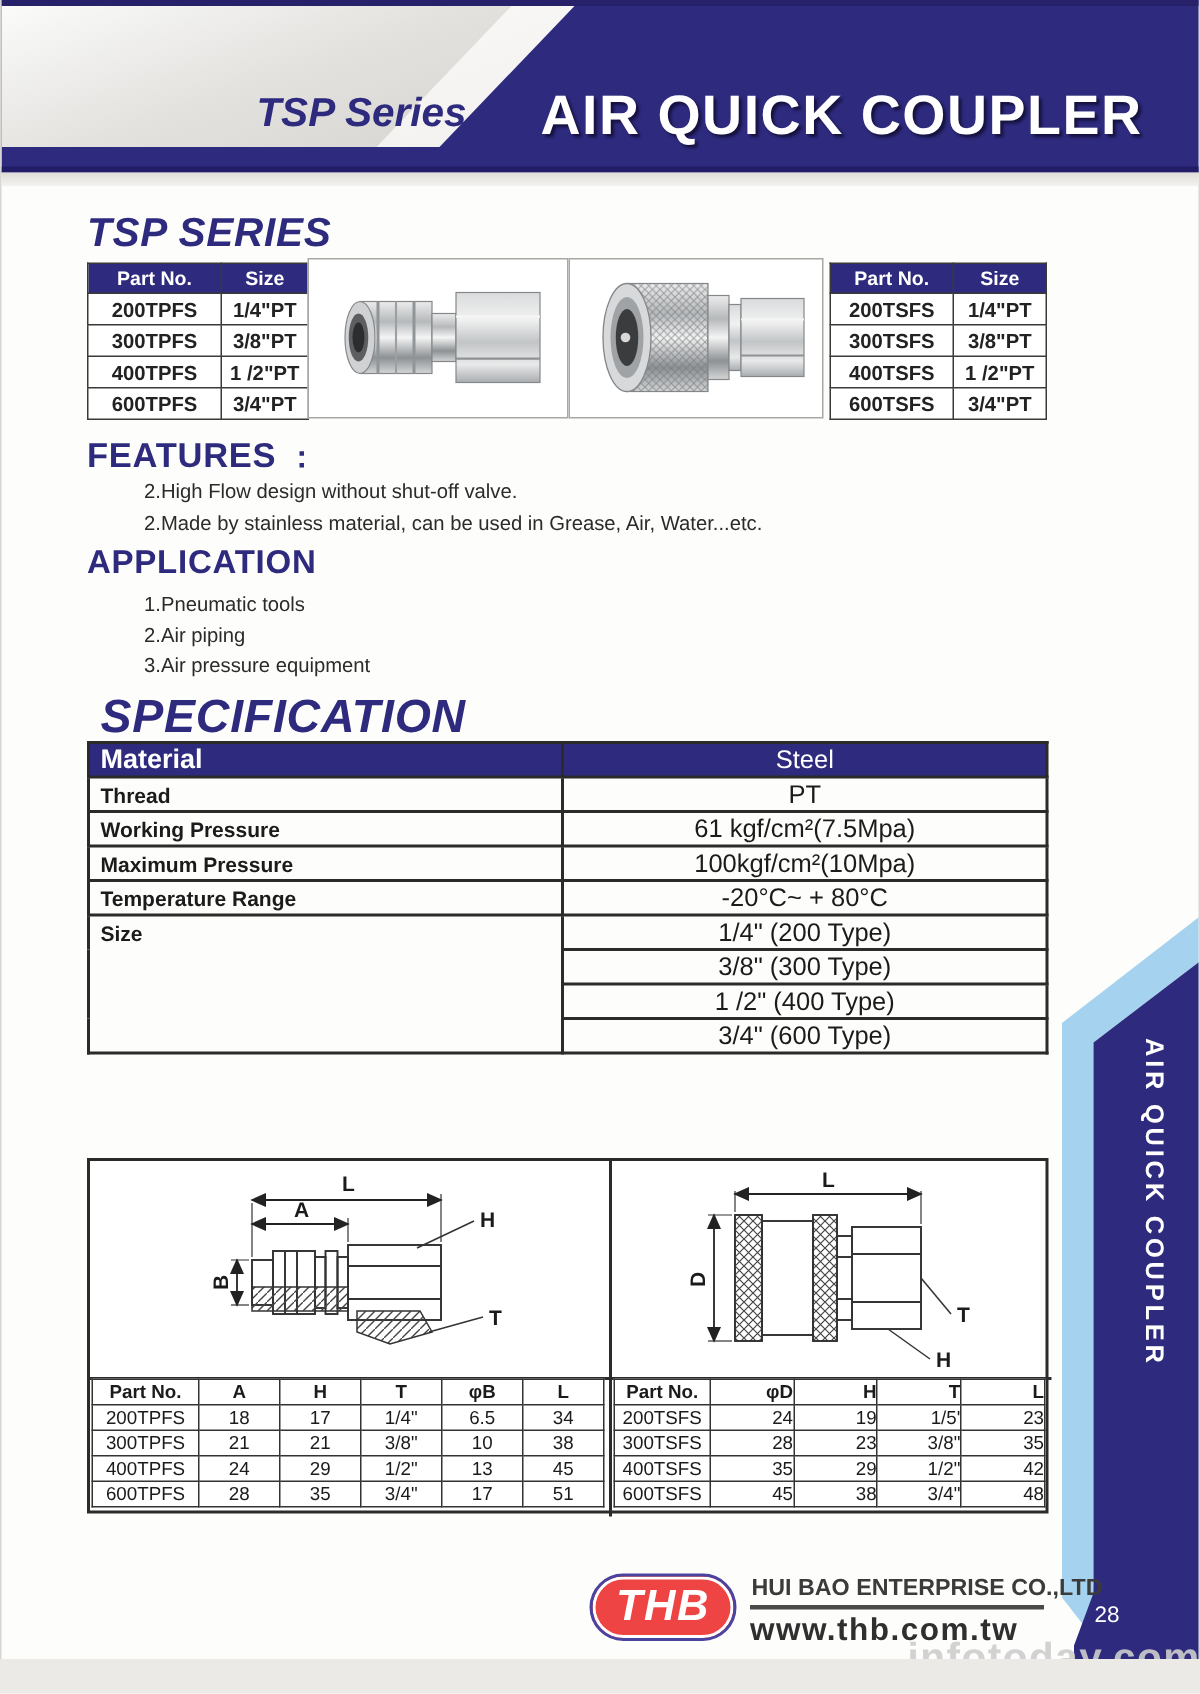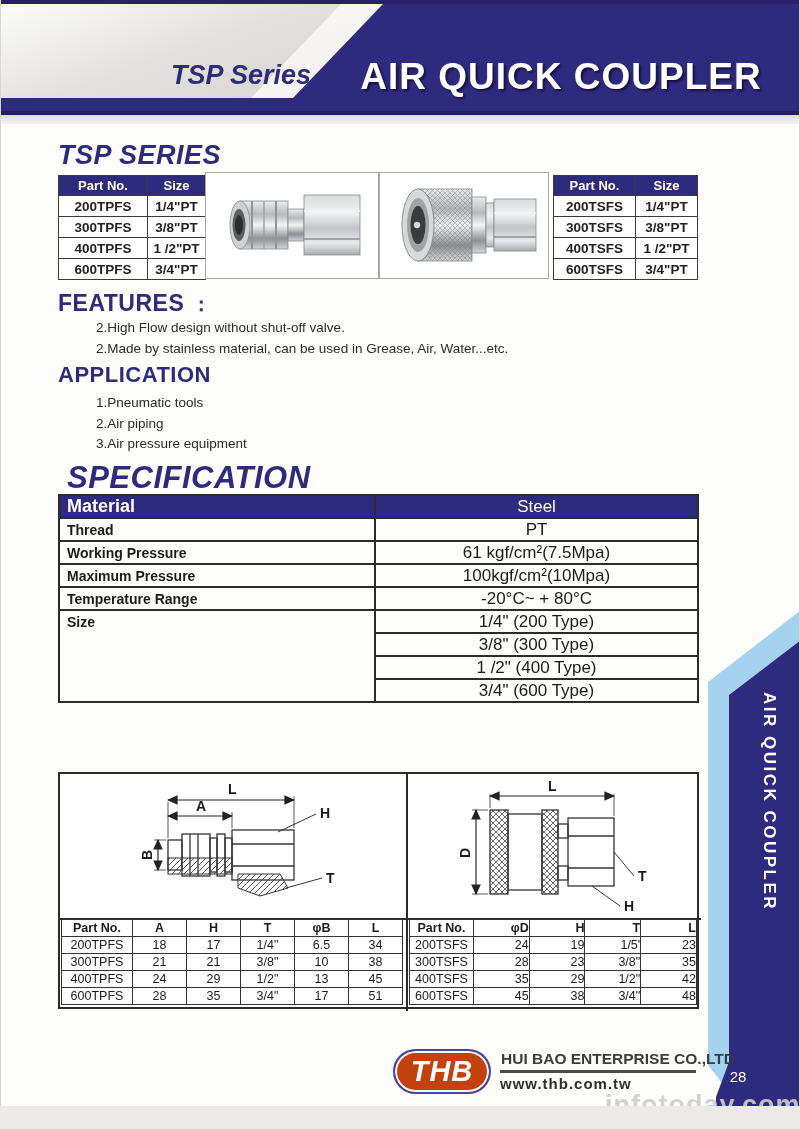--- a/index.html
+++ b/index.html
@@ -88,28 +88,28 @@
   .sidebar { position:absolute; left:690px; top:600px; width:110px; height:529px; }
   .sidebar svg { position:absolute; left:0; top:0; }
   .sidebar-title { position:absolute; left:58px; top:92px; height:330px; width:30px;
                    writing-mode:vertical-rl; color:#fff; font-size:17px; font-weight:bold;
                    letter-spacing:2.5px; white-space:nowrap; }
   .page-number { position:absolute; left:30px; top:468px; width:34px; text-align:center;
                  color:#fff; font-size:15px; }
 
   
   .logo-capsule { position:absolute; left:392px; top:1049px; width:98px; height:45px;
-                  background:#c2410c; border-radius:23px; border:2px solid #4a44a0;
+                  background:#ef4444; border-radius:23px; border:2px solid #4a44a0;
                   display:flex; align-items:center; justify-content:center;
                   box-shadow:inset 0 0 0 2px #ffffff; }
   .logo-text { color:#fff; font-size:29px; font-weight:900; font-style:italic; letter-spacing:1px; }
   .footer-company { position:absolute; left:500px; top:1050px; width:200px;
                   font-size:15.5px; font-weight:bold; color:#3b3b3b; white-space:nowrap; }
   .footer-rule { position:absolute; left:499px; top:1070px; width:196px; height:3px; background:#4a4a4a; }
-  .footer-site { position:absolute; left:499px; top:1075px; font-size:15px; font-weight:900;
+  .footer-site { position:absolute; left:499px; top:1075px; font-size:21px; font-weight:900;
                   color:#2f2f2f; letter-spacing:1px; white-space:nowrap; }
   .watermark { position:absolute; left:604px; top:1090px; font-size:27px; font-weight:900;
                color:rgba(205,205,205,0.9); letter-spacing:1px; white-space:nowrap; z-index:9; }
   .bottom-strip { position:absolute; left:0; top:1119px; width:800px; height:10px;
                background:linear-gradient(#f6f5f2,#dddcd8); }
 </style>
 </head>
 <body>
 
 <div class="page">

